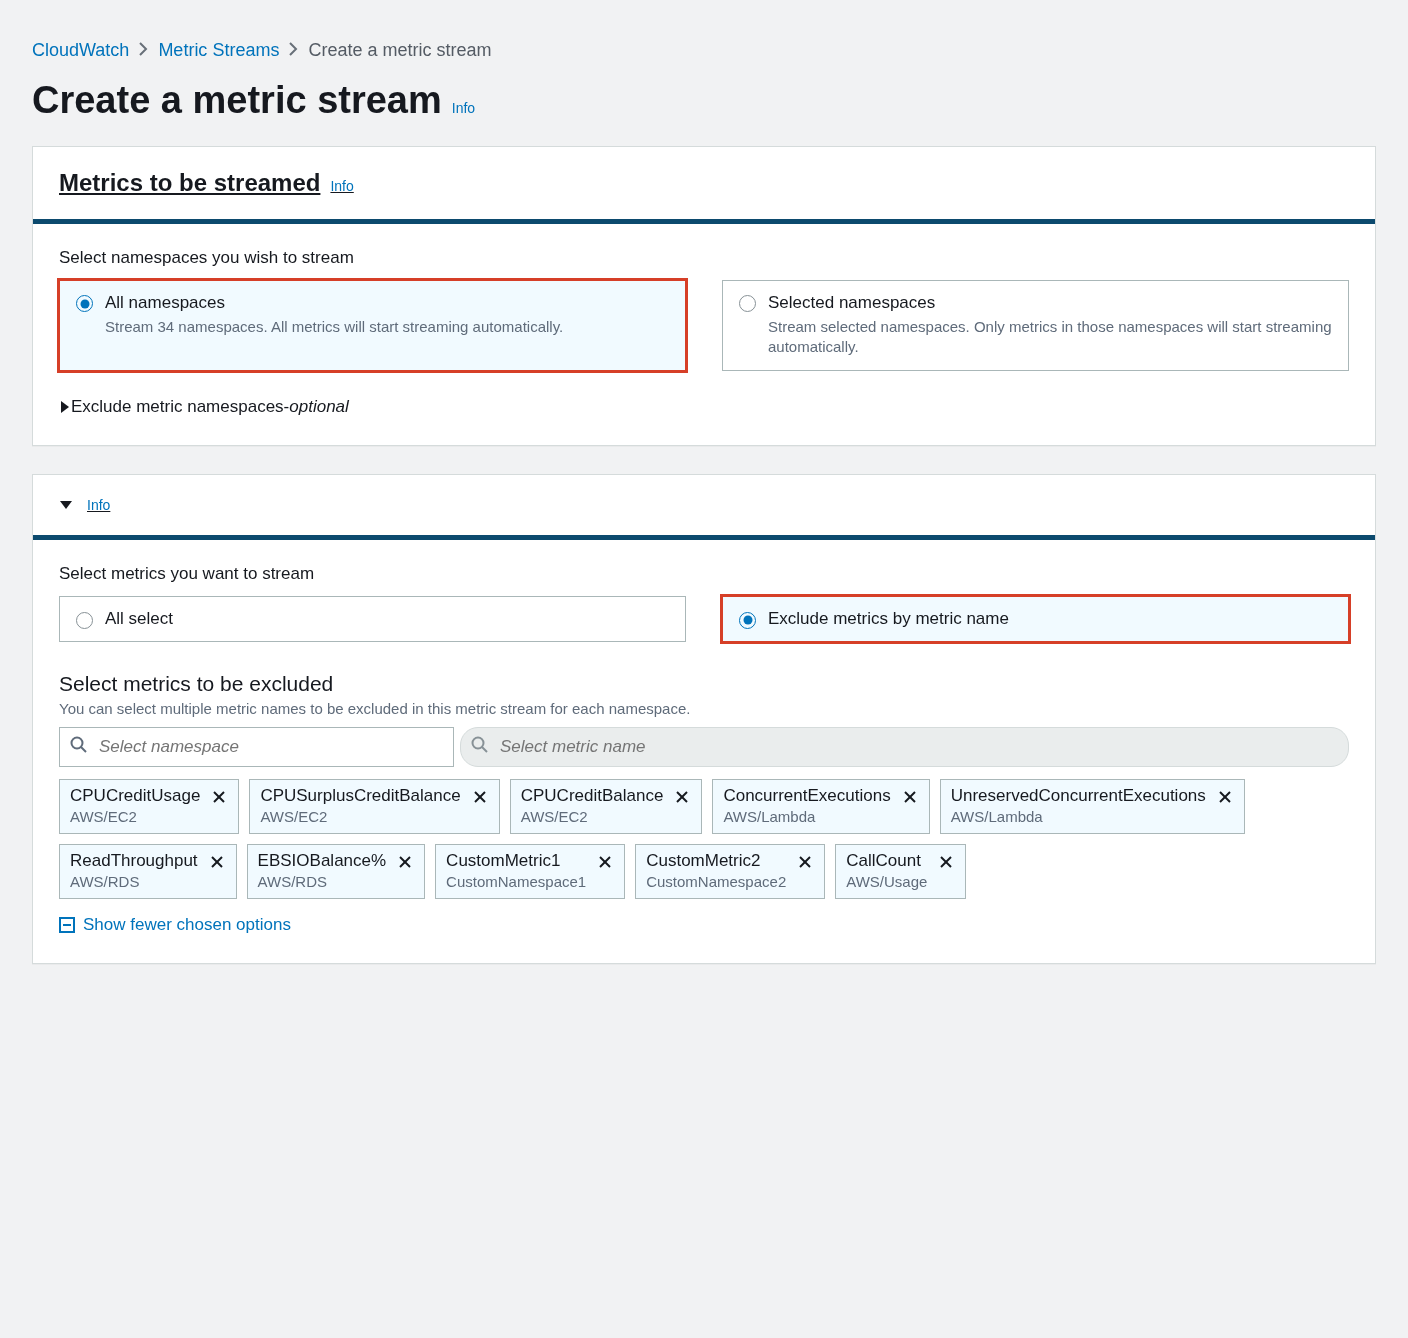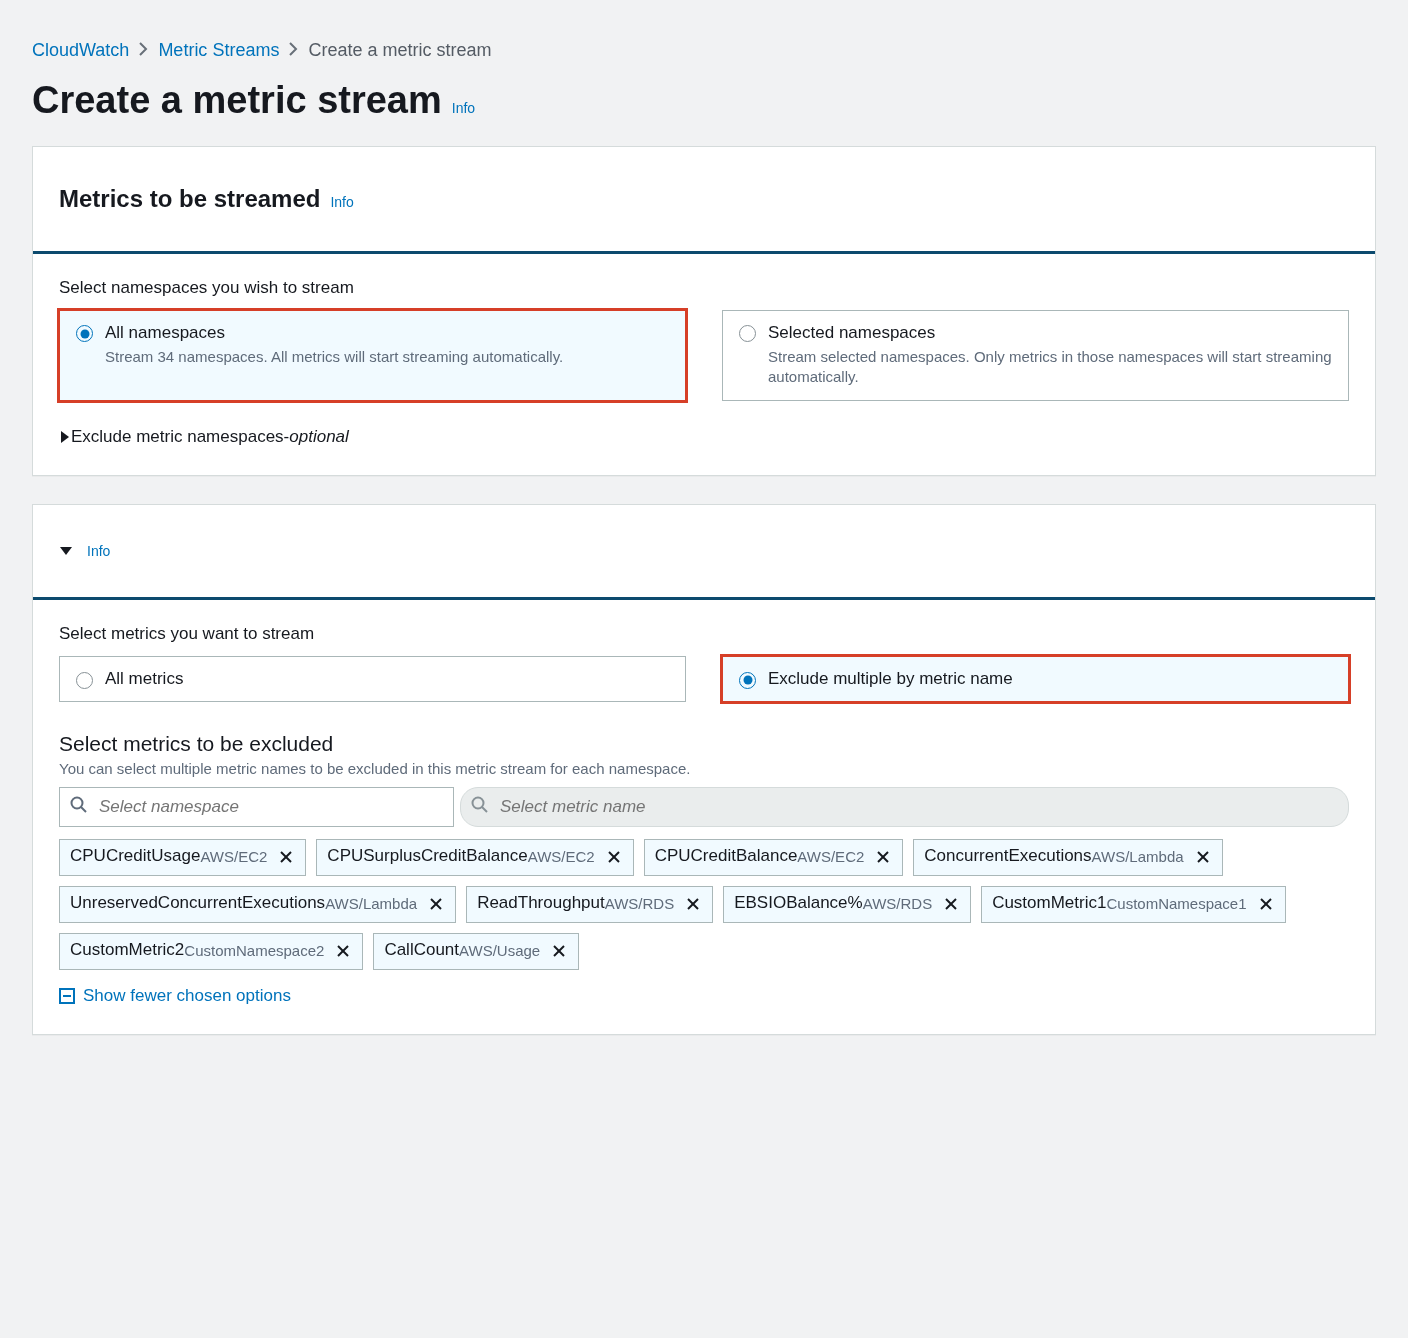--- a/index.html
+++ b/index.html
@@ -11,21 +11,21 @@
     color: #16191f;
     font-size: 14px;
   }
   a.link { color: #0073bb; text-decoration: none; cursor: pointer; }
   .breadcrumb { font-size: 18px; margin-bottom: 18px; display: flex; align-items: center; gap: 10px; flex-wrap: wrap; margin-top: 12px; }
   .breadcrumb .sep { color: #687078; font-size: 16px; }
   .breadcrumb .current { color: #545b64; }
   h1.page-title { font-size: 38px; font-weight: 700; margin: 0 0 24px 0; display: flex; align-items: baseline; gap: 10px; }
   .info-link { font-size: 14px; font-weight: 400; color: #0073bb; }
   .panel { background: #fff; border: 1px solid #d5dbdb; margin-bottom: 28px; box-shadow: 0 1px 0 rgba(0,0,0,0.03); }
-  .panel-header { padding: 38px 26px; border-bottom: 3px solid #0c4a6e; display: flex; align-items: baseline; gap: 10px; }
+  .panel-header { padding: 22px 26px; border-bottom: 5px solid #0c4a6e; display: flex; align-items: baseline; gap: 10px; text-decoration: underline; }
   .panel-header.with-caret { gap: 14px; align-items: center; }
   .panel-title { font-size: 24px; font-weight: 700; margin: 0; }
   .optional-label { font-style: italic; font-weight: 400; font-size: 24px; }
   .panel-body { padding: 24px 26px 28px; }
   .section-label { font-size: 17px; margin: 0 0 12px 0; }
   .radio-row { display: flex; gap: 36px; }
   .radio-row.tight { gap: 36px; }
   .radio-card {
     flex: 1 1 0;
     background: #fff;
@@ -71,21 +71,21 @@
     border: none; outline: none; background: transparent;
     font-size: 17px; font-style: italic; color: #687078; width: 100%;
   }
   .search-input-wrap.metric input { color: #879196; }
   .chips { display: flex; flex-wrap: wrap; gap: 10px; }
   .chip {
     border: 1px solid #aab7b8; background: #f1faff;
     padding: 6px 10px 8px; display: flex; align-items: flex-start;
     gap: 10px;
   }
-  .chip .chip-body { display: flex; flex-direction: row; }
+  .chip .chip-body { display: flex; flex-direction: column; }
   .chip .chip-name { font-size: 17px; }
   .chip .chip-ns { font-size: 15px; color: #5f6b7a; margin-top: 2px; }
   .chip .chip-x {
     font-size: 20px; line-height: 1; cursor: pointer; color: #16191f;
     padding: 0 2px; margin-top: 1px;
   }
   .show-fewer { display: inline-flex; align-items: center; gap: 8px; margin-top: 16px; color: #0073bb; cursor: pointer; font-size: 17px; }
   .show-fewer .box { width: 16px; height: 16px; border: 2px solid #0073bb; display:flex; align-items:center; justify-content:center; }
   .show-fewer .box .dash { width: 8px; height: 2px; background: #0073bb; }
 </style>
@@ -157,27 +157,27 @@
         </svg>
     </span>
     <a class="info-link">Info</a>
   </header>
   <div class="panel-body">
     <p class="section-label">Select metrics you want to stream</p>
     <div class="radio-row tight">
       <label class="radio-card simple">
         <span class="radio-dot"></span>
         <span class="card-text">
-          <div class="card-title" style="margin-bottom:0">All metrics</div>
+          <div class="card-title" style="margin-bottom:0">All select</div>
         </span>
       </label>
       <label class="radio-card simple selected highlighted">
         <span class="radio-dot"></span>
         <span class="card-text">
-          <div class="card-title" style="margin-bottom:0">Exclude multiple by metric name</div>
+          <div class="card-title" style="margin-bottom:0">Exclude metrics by metric name</div>
         </span>
       </label>
     </div>
 
     <div class="exclude-section">
       <p class="exclude-title">Select metrics to be excluded</p>
       <p class="exclude-desc">You can select multiple metric names to be excluded in this metric stream for each namespace.</p>
 
       <div class="search-row">
         <div class="search-input-wrap ns">

